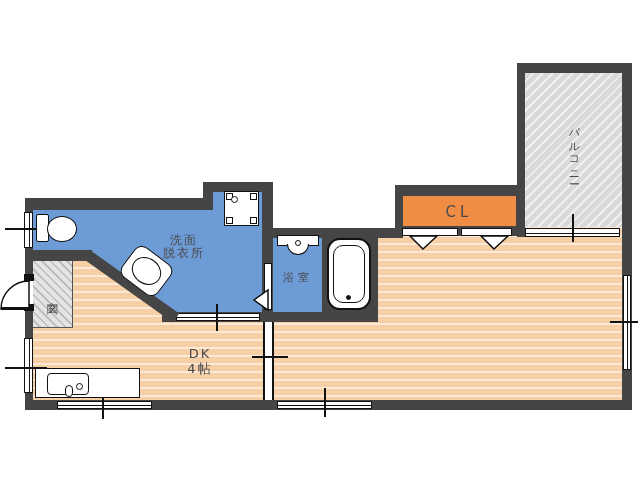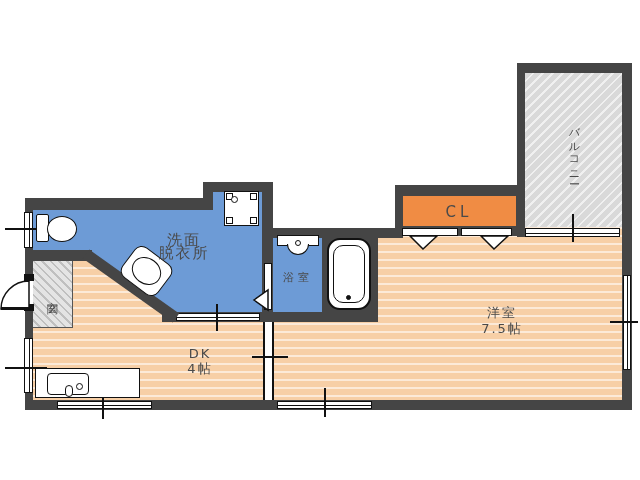--- a/index.html
+++ b/index.html
@@ -131,36 +131,32 @@
 
   <div class="fx thin" style="left:277px;top:235px;width:42px;height:11px;"></div>
   <div class="fx thin" style="left:287px;top:244px;width:22px;height:11px;border-top:none;border-radius:0 0 22px 22px;"></div>
   <div class="fx thin" style="left:295px;top:240px;width:6px;height:6px;border-radius:50%;"></div>
 
   <div class="fx" style="left:327px;top:238px;width:44px;height:72px;border-width:2px;border-radius:13px;">
     <div class="fx thin" style="left:4px;top:5px;width:32px;height:58px;border-radius:10px;"></div>
     <div class="fx thin" style="left:17px;top:55px;width:5px;height:5px;border-radius:50%;background:#111;"></div>
   </div>
 
-  <div class="lbl" style="left:184px;top:247px;font-size:15px;line-height:13px;letter-spacing:2px;">
+  <div class="lbl" style="left:184px;top:247px;font-size:12px;line-height:13px;letter-spacing:2px;">
     <div>洗面</div>
     <div>脱衣所</div>
   </div>
 
   <div class="lbl" style="left:298px;top:277px;font-size:11px;letter-spacing:4px;">浴室</div>
 
   <div class="lbl vert" style="left:51px;top:295px;font-size:11px;">玄関</div>
 
   <div class="lbl" style="left:200px;top:361px;font-size:13px;line-height:15px;letter-spacing:2px;">
     <div>DK</div>
     <div>4帖</div>
   </div>
 
-  <div class="lbl" style="left:502px;top:321px;font-size:13px;line-height:16px;letter-spacing:2px;">
-    <div>洋室</div>
-    <div>7.5帖</div>
-  </div>
 
   <div class="lbl" style="left:459px;top:212px;font-size:15px;letter-spacing:4px;">CL</div>
 
   <div class="lbl vert" style="left:573px;top:150px;font-size:11px;">バルコニー</div>
 
 </div>
 
 </body></html>

